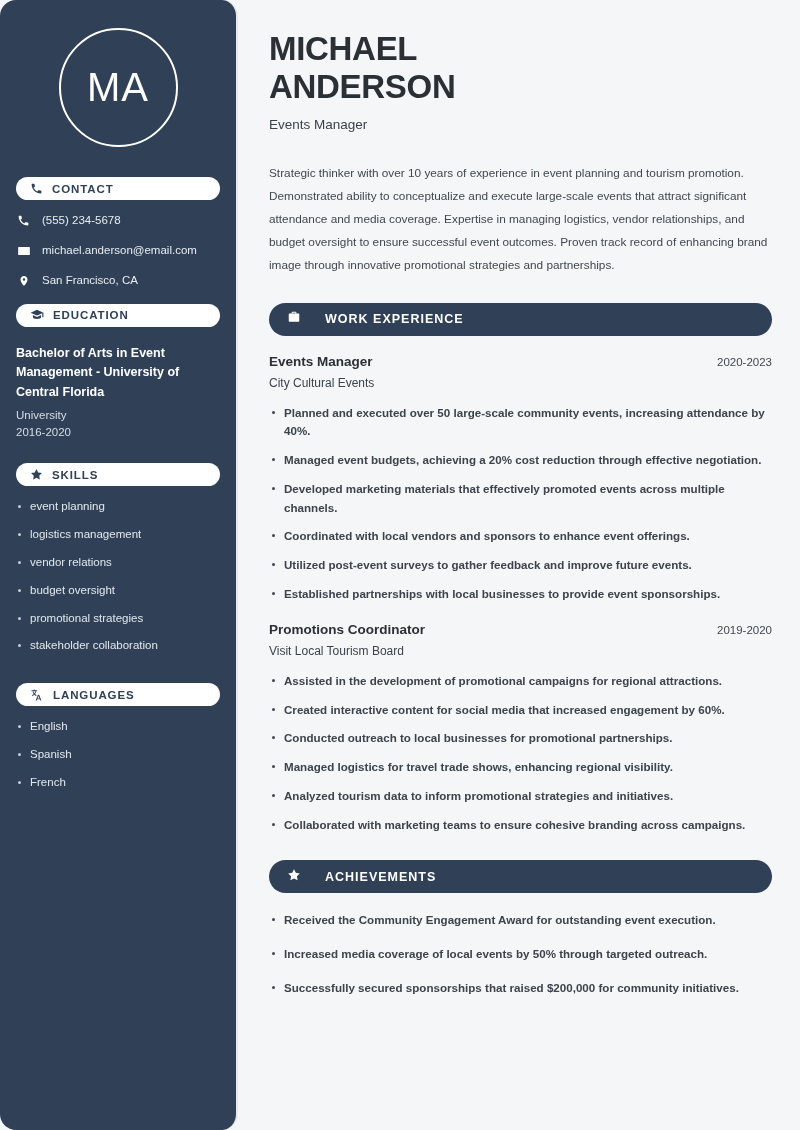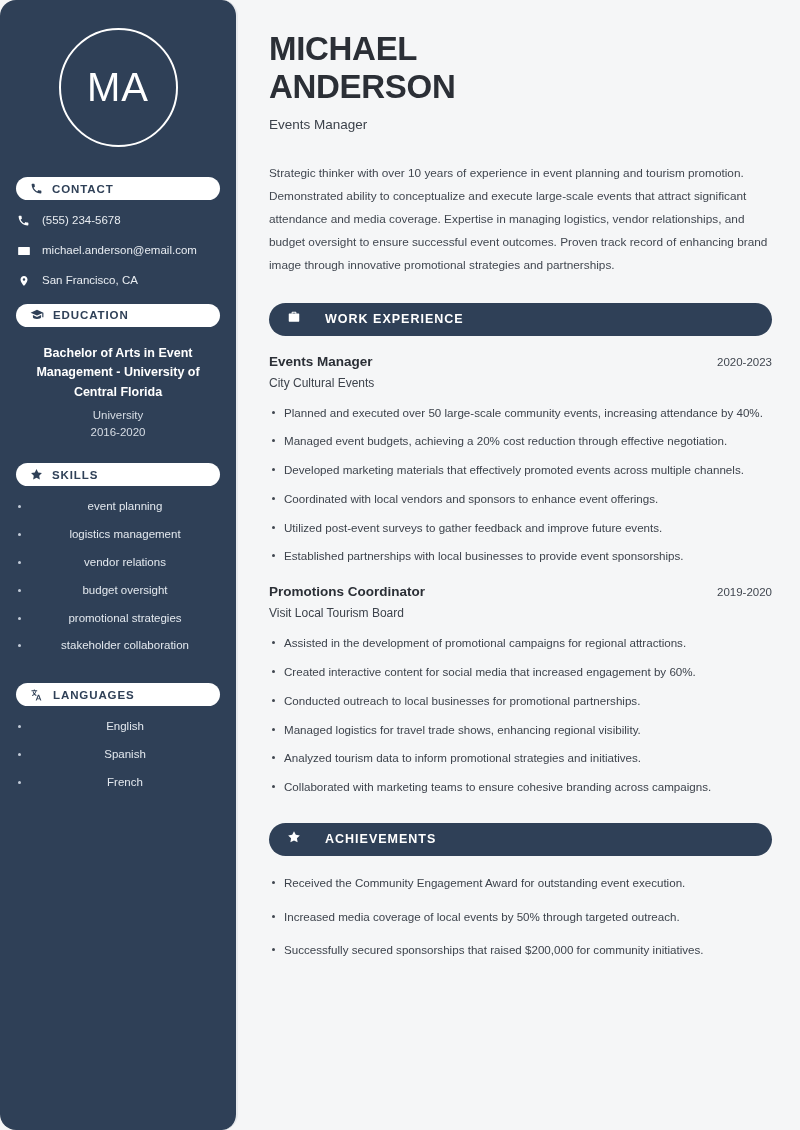--- a/index.html
+++ b/index.html
@@ -75,40 +75,40 @@
     margin-bottom: 16px;
     font-size: 11.5px;
     color: #e8ecf1;
     line-height: 1.2;
   }
   .contact-row .ci {
     width: 15px; flex: 0 0 15px;
     display: flex; align-items: center; justify-content: center;
   }
 
-  .edu-block { padding: 0 16px; margin-top: 17px; text-align: center; }
+  .edu-block { padding: 0 16px; margin-top: 17px; }
   .edu-degree {
     font-size: 12.5px;
     font-weight: bold;
     line-height: 1.55;
     color: #ffffff;
   }
   .edu-sub {
     font-size: 11.5px;
     color: #d7dde5;
     margin-top: 5px;
     line-height: 1.5;
   }
   .edu-dates {
     font-size: 11.5px;
     color: #d7dde5;
     line-height: 1.5;
   }
 
-  .side-ul { list-style: none; padding: 0 16px; margin-top: 14px; text-align: center; }
+  .side-ul { list-style: none; padding: 0 16px; margin-top: 14px; }
   .side-ul li {
     position: relative;
     padding-left: 14px;
     font-size: 11.5px;
     color: #e3e8ee;
     margin-bottom: 14px;
     line-height: 1.2;
   }
   .side-ul li::before {
     content: "";
@@ -182,21 +182,21 @@
   .job-dates {
     font-size: 11.5px;
     color: #414750;
   }
   .job-company {
     font-size: 12px;
     color: #3d434c;
     margin-top: 7px;
   }
 
-  .bullets { list-style: none; margin-top: 14px; }
+  .bullets { list-style: none; margin-top: 14px; font-weight: bold; }
   .bullets li {
     position: relative;
     padding-left: 15px;
     font-size: 11.6px;
     line-height: 1.62;
     color: #3d434c;
     margin-bottom: 10px;
   }
   .bullets li::before {
     content: "";

